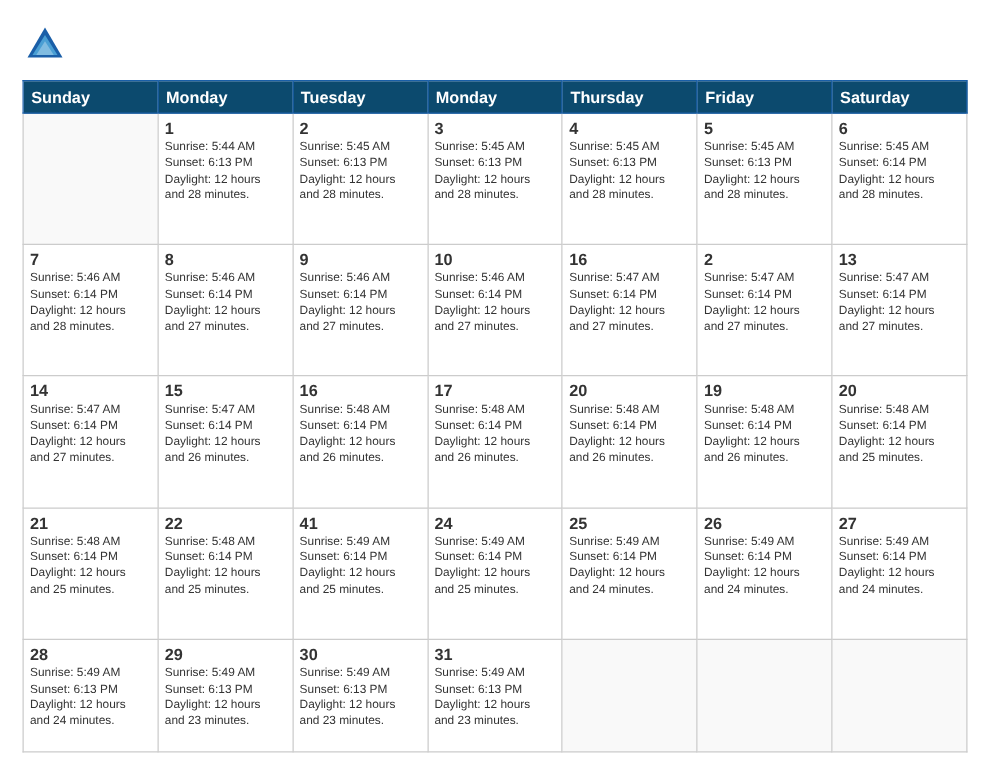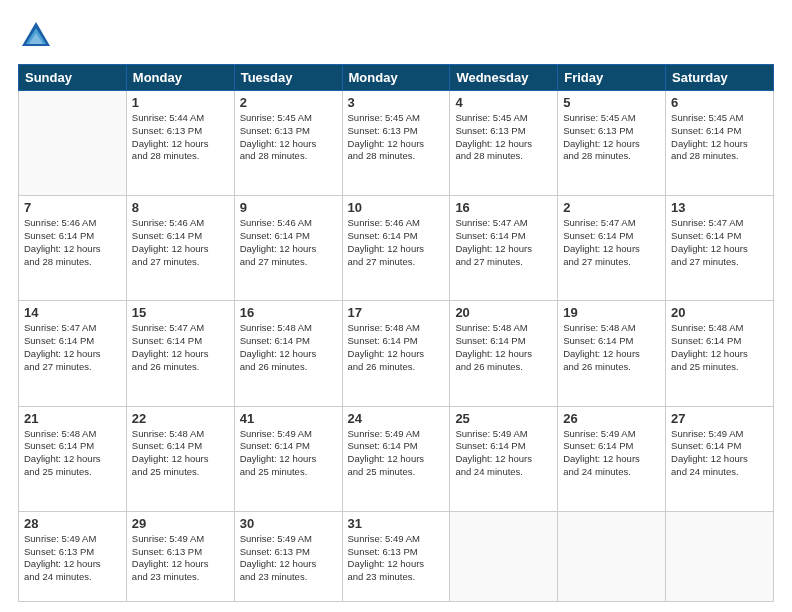--- a/index.html
+++ b/index.html
@@ -124,21 +124,21 @@
     </div>
   </div>
 
   <table class="calendar">
     <thead>
       <tr>
       <th>Sunday</th>
           <th>Monday</th>
           <th>Tuesday</th>
           <th>Monday</th>
-          <th>Wednesday</th>
+          <th>Thursday</th>
           <th>Friday</th>
           <th>Saturday</th>
         </tr>
     </thead>
     <tbody id="calendar-body">
     <tr>
           <td class="empty"></td>
           <td>
             <span class="day-num">1</span>
             <div class="day-info"><span>Sunrise: 5:44 AM</span><br><span>Sunset: 6:13 PM</span><br><span>Daylight: 12 hours</span><br><span>and 28 minutes.</span></div>

